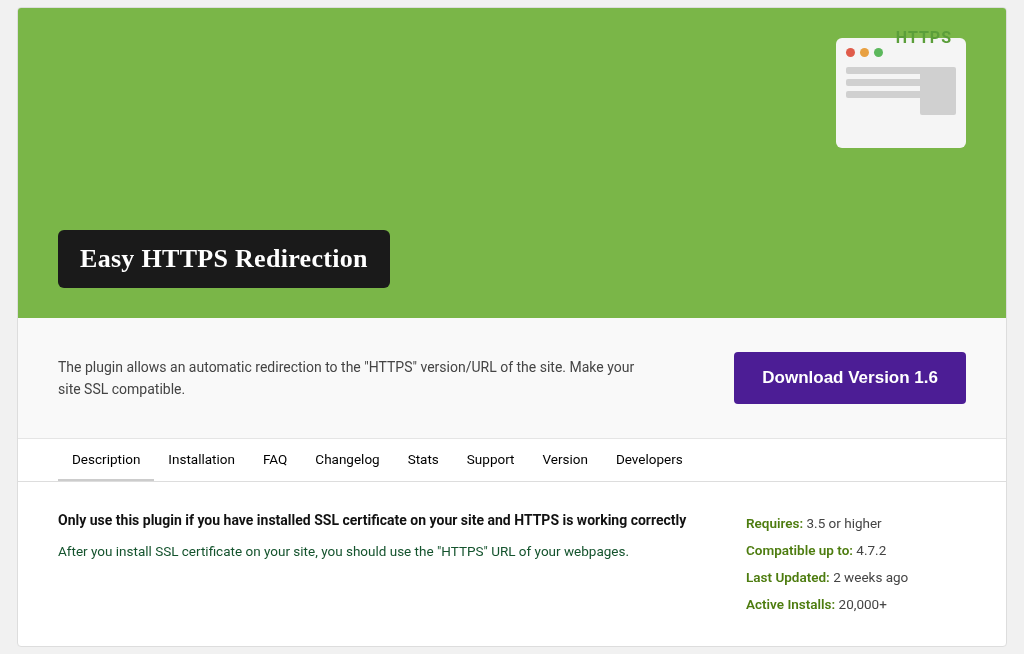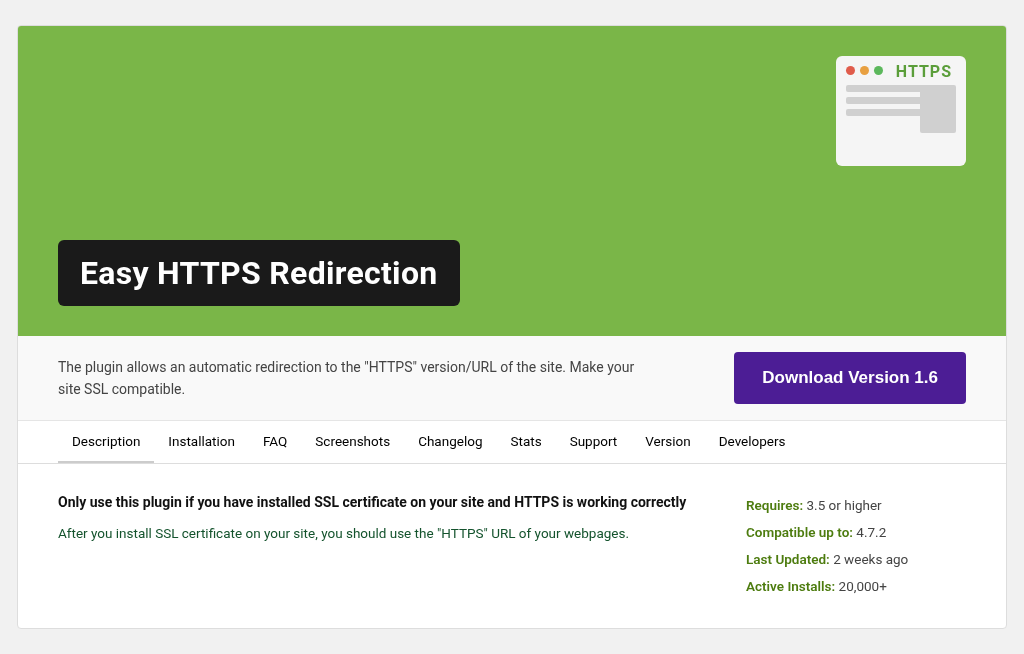--- a/index.html
+++ b/index.html
@@ -74,21 +74,21 @@
       color: #5b9e3a;
       letter-spacing: 1px;
       margin-left: auto;
       margin-top: -20px;
       margin-right: 4px;
     }
 
     .https-icon-header {
       display: flex;
       width: 100%;
-      align-items: flex-end;
+      align-items: flex-start;
       justify-content: space-between;
     }
 
     .https-icon-body {
       width: 100%;
       margin-top: 4px;
     }
 
     .https-line {
       height: 7px;
@@ -112,30 +112,31 @@
 
     .plugin-title-box {
       background: #1a1a1a;
       border-radius: 6px;
       padding: 14px 22px;
       display: inline-block;
     }
 
     .plugin-title-box span {
       color: #fff;
-      font-size: 32px;
+      font-size: 26px;
       font-weight: 700;
       letter-spacing: 0.3px;
+      font-family: Liberation Serif, serif;
     }
 
     
     .info-bar {
       background: #f9f9f9;
       border-bottom: 1px solid #e5e5e5;
-      padding: 16px 40px;
+      padding: 34px 40px;
       display: flex;
       align-items: center;
       justify-content: space-between;
     }
 
     .info-bar-text {
       font-size: 14px;
       color: #444;
       max-width: 580px;
       line-height: 1.6;
@@ -250,21 +251,20 @@
 
   <div class="info-bar">
     <p class="info-bar-text">The plugin allows an automatic redirection to the "HTTPS" version/URL of the site. Make your site SSL compatible.</p>
     <button class="download-btn">Download Version 1.6</button>
   </div>
 
   <div class="tabs-bar">
     <a class="tab-item active">Description</a>
     <a class="tab-item">Installation</a>
     <a class="tab-item">FAQ</a>
-    <a class="tab-item">Screenshots</a>
     <a class="tab-item">Changelog</a>
     <a class="tab-item">Stats</a>
     <a class="tab-item">Support</a>
     <a class="tab-item">Version</a>
     <a class="tab-item">Developers</a>
   </div>
 
   <div class="content-area">
     <div class="main-content">
       <h2>Only use this plugin if you have installed SSL certificate on your site and HTTPS is working correctly</h2>

